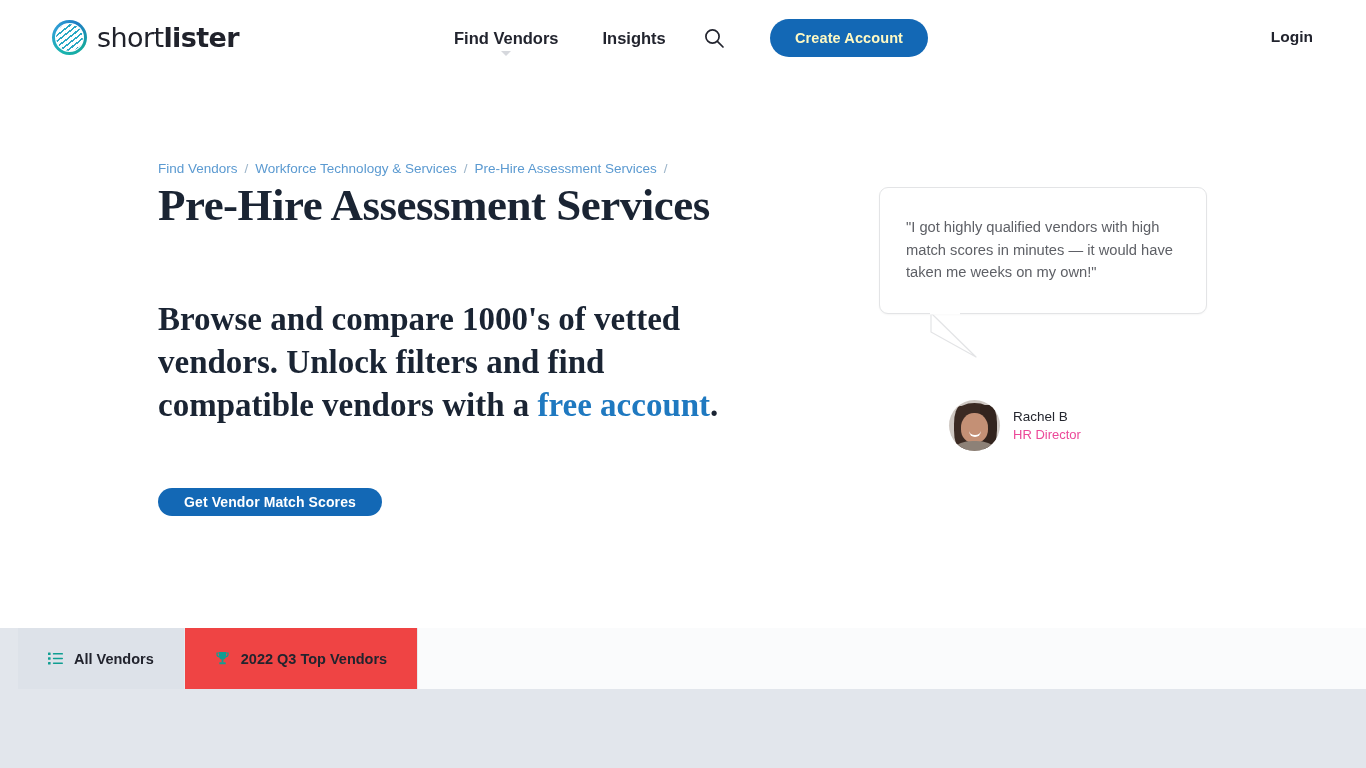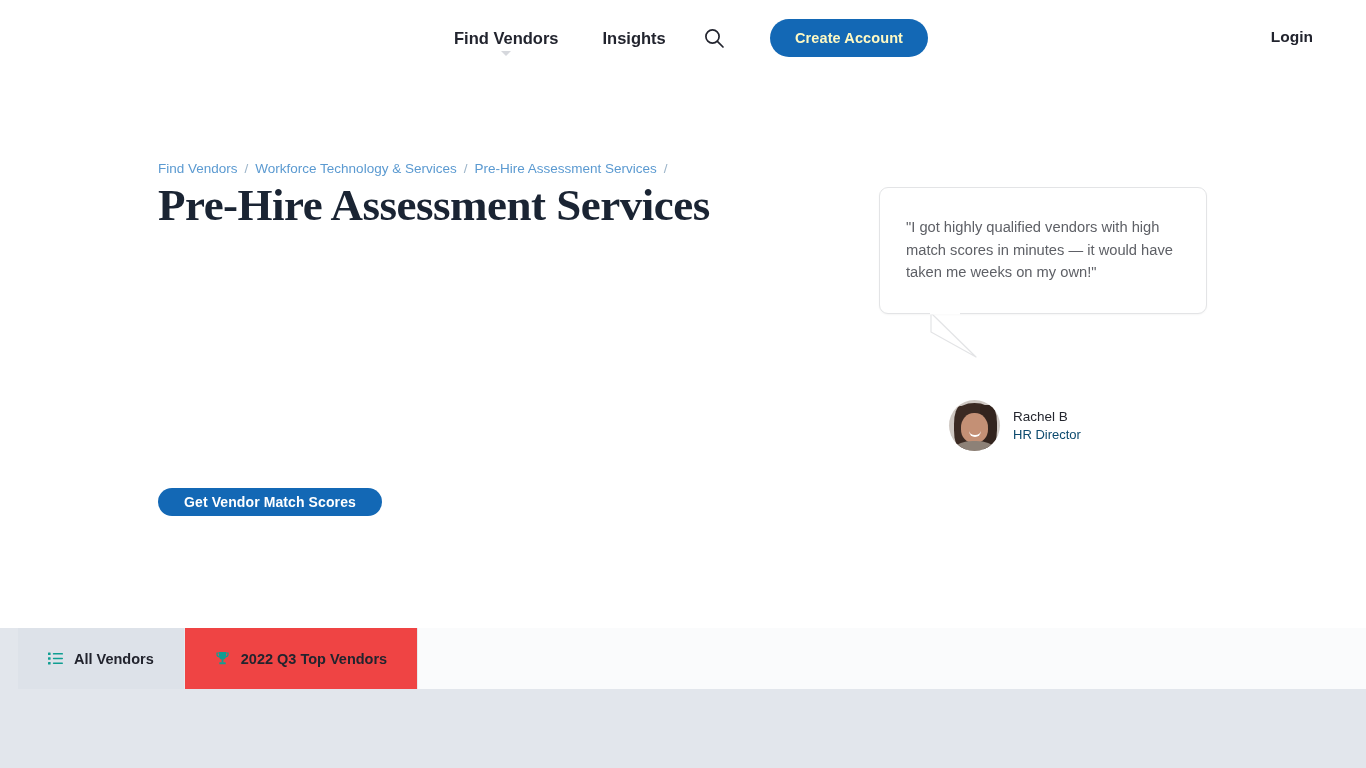--- a/index.html
+++ b/index.html
@@ -185,21 +185,21 @@
     width: 12px; height: 6px;
     border-bottom: 2.5px solid #ffffff;
     border-radius: 0 0 9px 9px;
   }
   .avatar .body {
     position: absolute; left: 7px; bottom: -6px;
     width: 37px; height: 16px; border-radius: 45% 45% 0 0;
     background: #8d8177;
   }
   .author-name { font-size: 13.5px; font-weight: 400; color: #24262e; line-height: 18px; }
-  .author-role { font-size: 13px; font-weight: 400; color: #0c4a6e; line-height: 18px; }
+  .author-role { font-size: 13px; font-weight: 400; color: #ec4899; line-height: 18px; }
 
   
   .lower { position: absolute; top: 628px; left: 0; width: 1366px; height: 140px; background: #e2e6ec; }
   .tabstrip {
     position: absolute; top: 0; left: 0;
     width: 1366px; height: 61px;
     display: flex; align-items: stretch;
   }
   .tab-gap { width: 18px; background: #e2e6ec; }
   .tab {
@@ -221,20 +221,24 @@
     background: #e2e6ec;
   }
 </style>
 </head>
 <body>
 
 <div class="page">
 
   <div class="header">
 
+    <div class="logo-wrap">
+      <span class="logo-mark"></span>
+      <span class="logo-text"><span>short</span><span class="bold">lister</span></span>
+    </div>
 
     <div class="nav">
       <div class="nav-item">
         <span>Find Vendors</span>
         <span class="nav-caret"></span>
       </div>
       <div class="nav-item">
         <span>Insights</span>
       </div>
     </div>
@@ -257,20 +261,21 @@
       <span class="crumb">Find Vendors</span>
       <span class="crumb-sep">/</span>
       <span class="crumb">Workforce Technology &amp; Services</span>
       <span class="crumb-sep">/</span>
       <span class="crumb">Pre-Hire Assessment Services</span>
       <span class="crumb-sep">/</span>
     </div>
 
     <h1 class="hero-title">Pre-Hire Assessment Services</h1>
 
+    <div class="hero-sub"><span>Browse and compare 1000's of vetted vendors. Unlock filters and find compatible vendors with a </span><span class="accent">free account</span><span>.</span></div>
 
     <button class="cta-btn">Get Vendor Match Scores</button>
 
     <div class="quote-box">
       <div class="quote-text">"I got highly qualified vendors with high match scores in minutes — it would have taken me weeks on my own!"</div>
     </div>
     <div class="quote-tail">
       <svg width="56" height="46" viewBox="0 0 56 46" fill="none">
         <path d="M1 1 L1 20 L46 45 Z" fill="#ffffff" stroke="#e3e4e6" stroke-width="1.2" stroke-linejoin="round"></path>
         <line x1="0" y1="1" x2="30" y2="1" stroke="#ffffff" stroke-width="3"></line>

